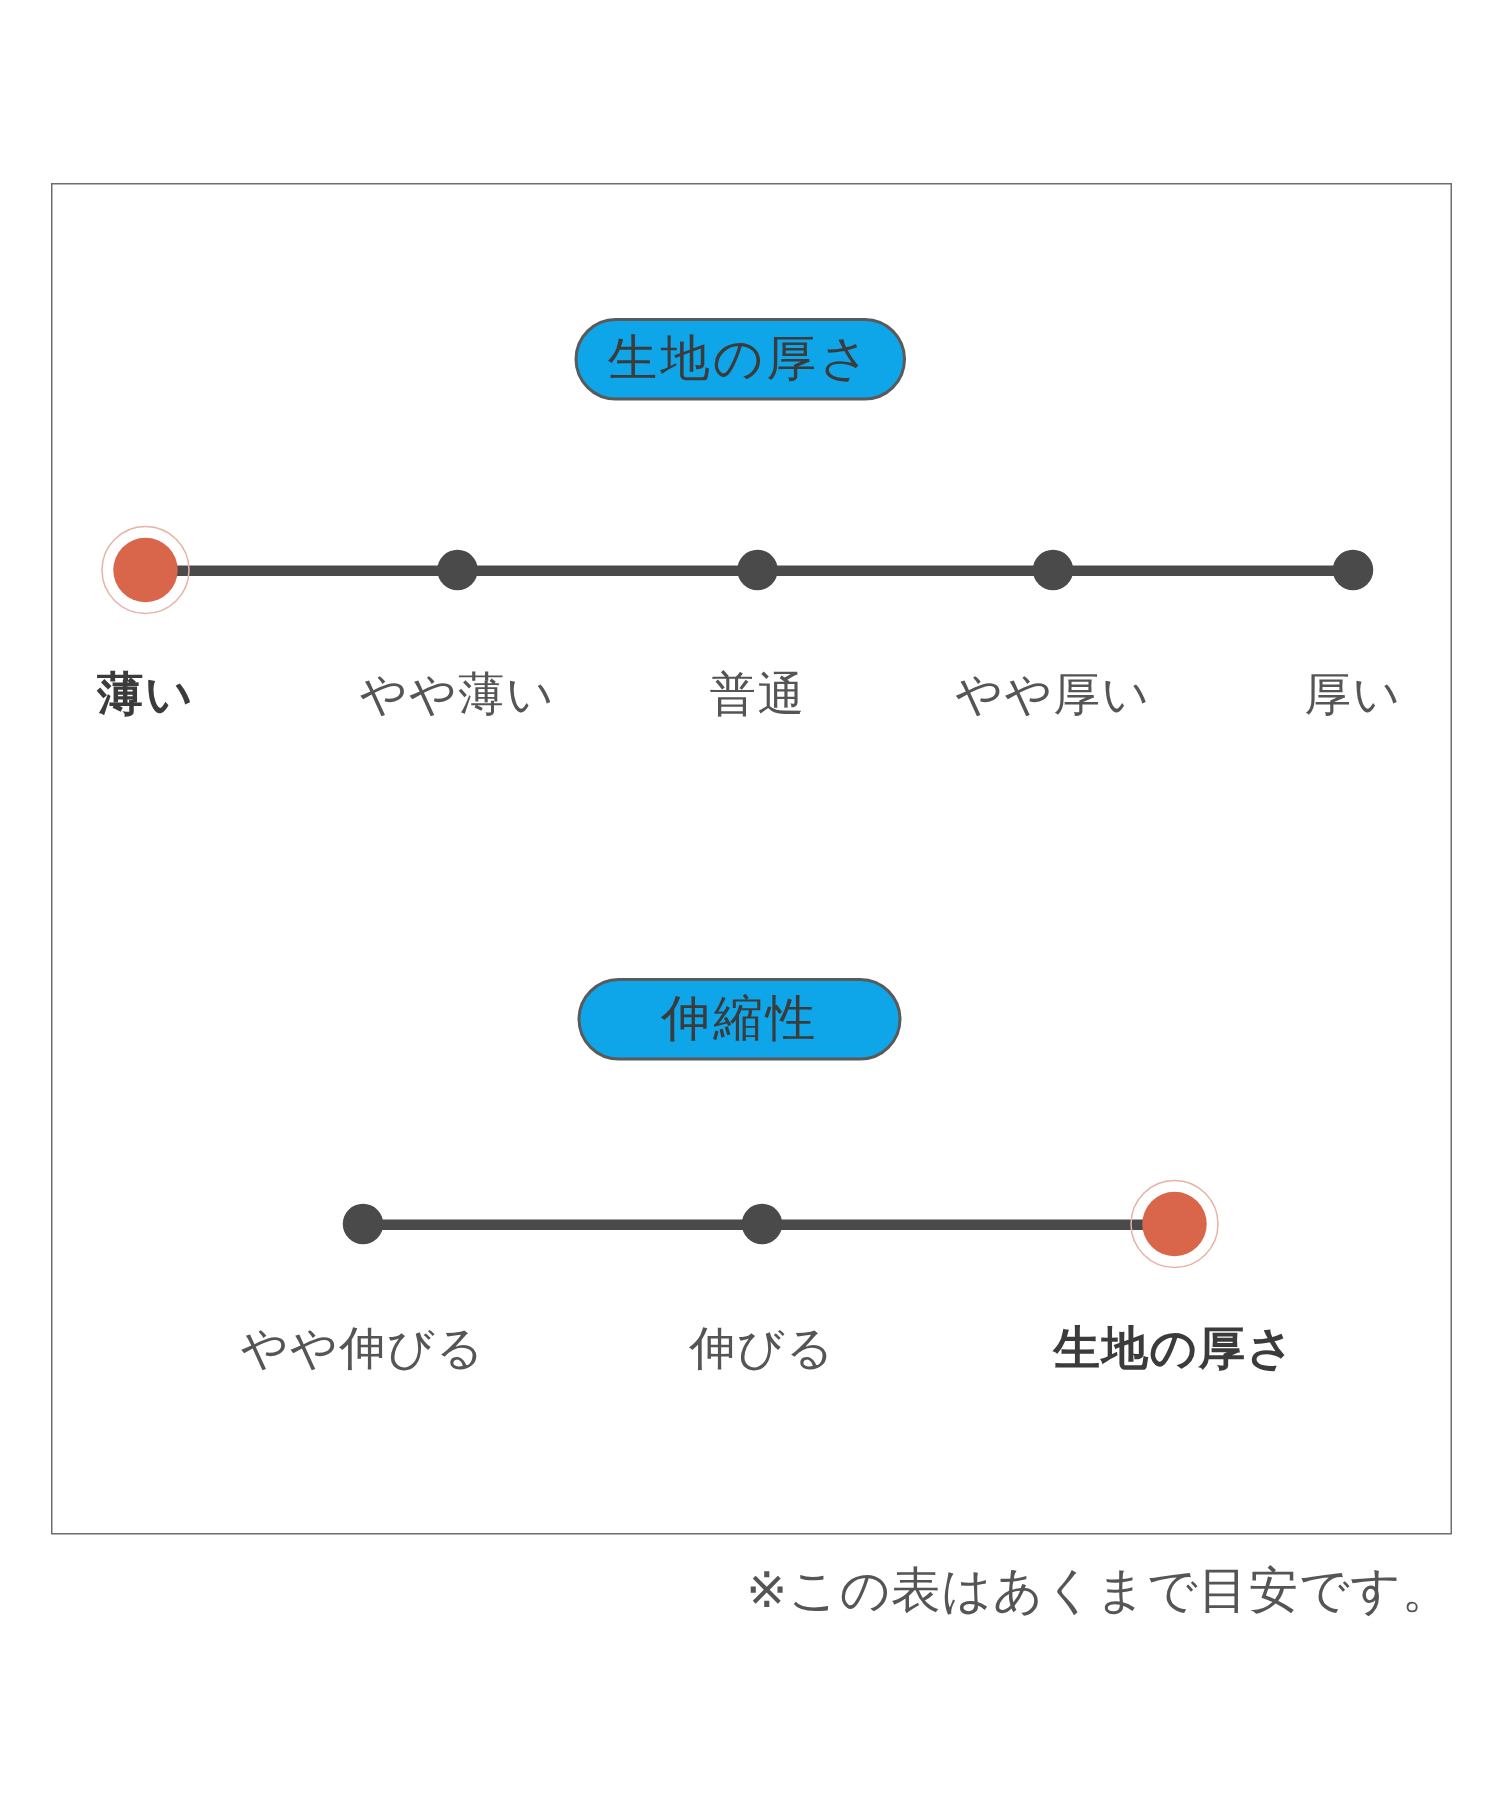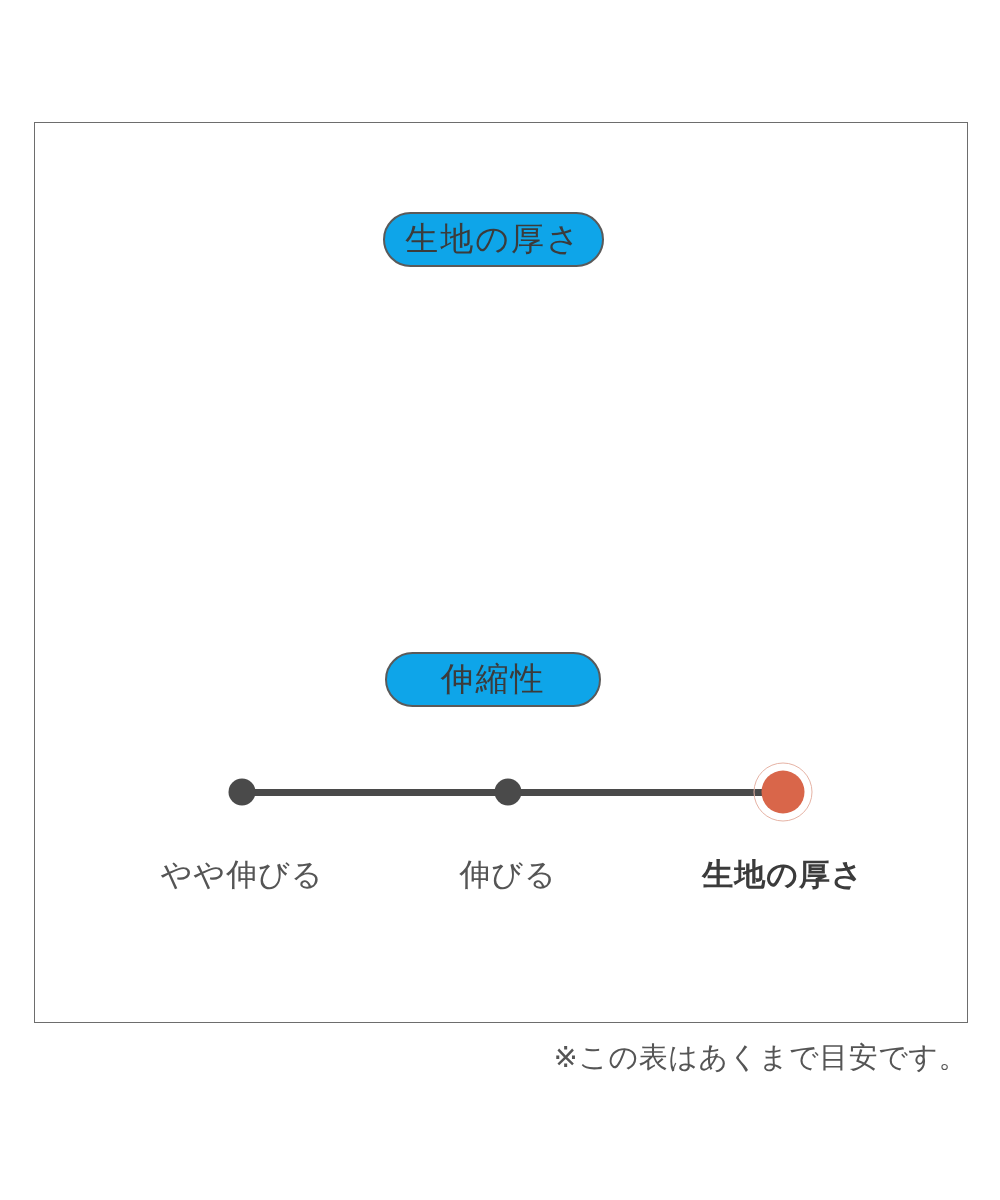--- a/index.html
+++ b/index.html
@@ -60,21 +60,21 @@
     width: 216px;
     height: 55px;
     text-align: center;
   }
 
   
   .scale {
     position: absolute;
   }
   .scale--thickness { left: 34px; top: 340px; width: 934px; height: 150px; }
-  .scale--stretch   { left: 34px; top: 752px; width: 934px; height: 150px; }
+  .scale--stretch   { left: 34px; top: 776px; width: 934px; height: 150px; }
 
   .scale-track {
     position: absolute;
     height: 7px;
     background: #4a4a4a;
     top: 37px;
     border-radius: 1px;
   }
   .scale--thickness .scale-track { left: 63px; width: 805px; }
   .scale--stretch   .scale-track { left: 208px; width: 541px; }
@@ -132,35 +132,68 @@
   .node.is-active .node-label {
     color: #3b3b3b;
     font-weight: 700;
   }
 
   
   .footnote {
     position: absolute;
     right: 32px;
     top: 1038px;
-    font-size: 29px;
+    font-size: 33px;
     color: #555555;
     letter-spacing: 0.5px;
     white-space: nowrap;
   }
 </style>
 </head>
 <body>
 
 <div id="page">
 
   <div class="frame"></div>
 
   <div class="badge badge--thickness">生地の厚さ</div>
 
+  <div class="scale scale--thickness">
+    <div class="scale-track"></div>
+
+    <div class="node is-active" style="left:63px">
+      <span class="node-ring"></span>
+      <span class="node-dot"></span>
+      <span class="node-label">薄い</span>
+    </div>
+
+    <div class="node" style="left:271px">
+
+      <span class="node-dot"></span>
+      <span class="node-label">やや薄い</span>
+    </div>
+
+    <div class="node" style="left:471px">
+
+      <span class="node-dot"></span>
+      <span class="node-label">普通</span>
+    </div>
+
+    <div class="node" style="left:668px">
+
+      <span class="node-dot"></span>
+      <span class="node-label">やや厚い</span>
+    </div>
+
+    <div class="node" style="left:868px">
+
+      <span class="node-dot"></span>
+      <span class="node-label">厚い</span>
+    </div>
+  </div>
 
   <div class="badge badge--stretch">伸縮性</div>
 
   <div class="scale scale--stretch">
     <div class="scale-track"></div>
 
     <div class="node" style="left:208px">
 
       <span class="node-dot"></span>
       <span class="node-label">やや伸びる</span>

